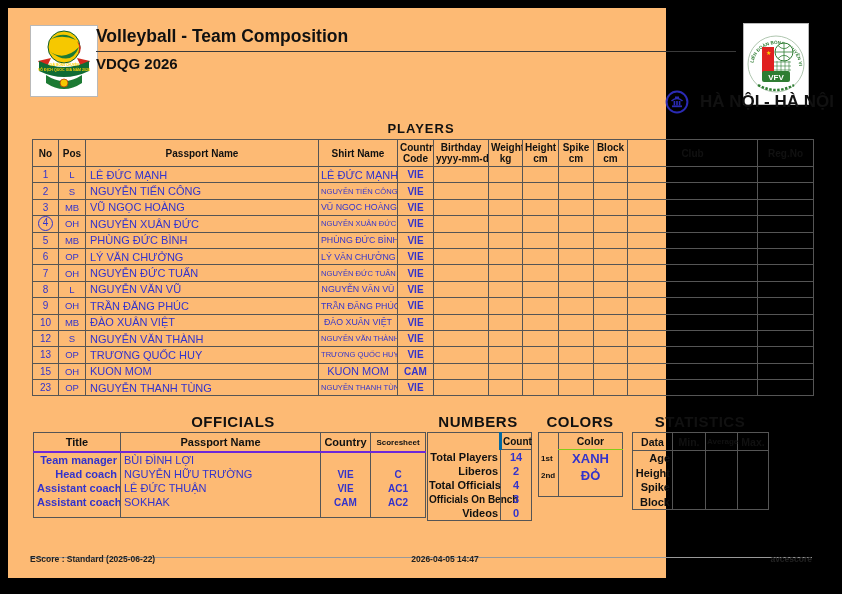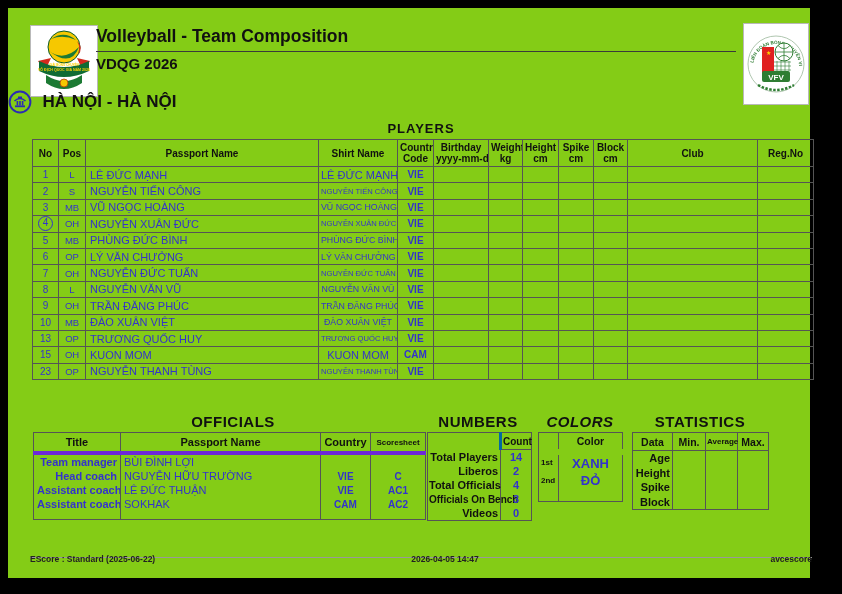--- a/index.html
+++ b/index.html
@@ -1,67 +1,67 @@
 <!DOCTYPE html>
 <html><head>
 <meta charset="utf-8">
 <style>
   html,body{margin:0;padding:0;background:#000;}
   body{width:842px;height:594px;position:relative;font-family:"Liberation Sans","DejaVu Sans",sans-serif;}
-  .page{position:absolute;left:8px;top:8px;width:802px;height:570px;background:#84cc16;}
+  .page{position:absolute;left:8px;top:8px;width:658px;height:570px;background:#fdba74;}
 
   
   .logo-left{position:absolute;left:22px;top:17px;width:66px;height:70px;border:1px solid #b9b9b9;background:#fff;}
   .logo-right{position:absolute;left:735px;top:15px;width:64px;height:80px;border:1px solid #b9b9b9;background:#fff;display:flex;align-items:center;justify-content:center;}
   .header-text{position:absolute;left:88px;top:18px;width:644px;}
   .doc-title{font-size:17.5px;font-weight:bold;color:#111;}
   .title-rule{border:none;border-top:1.6px solid #3a3a3a;margin:4px 0 3px 0;width:640px;}
   .competition{font-size:15px;font-weight:bold;color:#111;}
 
-  .team-line{position:absolute;left:0;top:82px;width:826px;text-align:left;}
+  .team-line{position:absolute;left:0;top:82px;width:826px;text-align:right;}
   .team-line svg{vertical-align:middle;margin-right:6px;}
   .team-name{font-size:17px;font-weight:bold;color:#111;vertical-align:middle;}
   .players-heading{position:absolute;left:0;top:113px;width:826px;text-align:center;font-size:13px;font-weight:bold;letter-spacing:1px;color:#111;}
 
   
   table{border-collapse:collapse;table-layout:fixed;}
   .players-table{position:absolute;left:24px;top:131px;width:781px;}
   .players-table th,.players-table td{border:1px solid #555;padding:0 2px;overflow:hidden;white-space:nowrap;}
   .players-table th{font-size:10px;font-weight:bold;color:#111;line-height:1.1;height:26px;}
   .players-table td{height:15.4px;font-size:10px;color:#3333cc;text-align:center;}
   .players-table td.name{ text-align:left;font-size:11px;padding-left:4px;}
   .players-table td.shirt{font-size:11px;}
   .players-table td.pos{font-size:9.5px;}
   .players-table td.cc{font-weight:bold;}
   .captain{display:inline-block;border:1.3px solid #3333cc;border-radius:50%;width:13px;height:13px;line-height:12px;text-align:center;}
 
   
   .sec-heading{position:absolute;top:405px;font-size:15px;font-weight:bold;color:#111;text-align:center;letter-spacing:.5px;}
   #officials-heading{left:29px;width:392px;}
   #numbers-heading{left:405px;width:130px;}
-  #colors-heading{left:522px;width:100px;font-style:italic;}
+  #colors-heading{left:522px;width:100px;}
   #statistics-heading{left:616px;width:152px;}
 
   .officials-table{position:absolute;left:25px;top:424px;width:392px;border:1px solid #555;}
-  .officials-table th{font-size:11px;font-weight:bold;color:#111;border-bottom:4px solid #6d28d9;border-right:1px solid #555;height:16px;}
+  .officials-table th{font-size:11px;font-weight:bold;color:#111;border-bottom:2px solid #6d28d9;border-right:1px solid #555;height:16px;}
   .officials-table th:last-child{border-right:none;font-size:8px;}
   .officials-table td{font-size:11px;color:#3333cc;height:14px;border-right:1px solid #555;padding:0 3px;white-space:nowrap;overflow:hidden;}
   .officials-table td:last-child{border-right:none;}
   .officials-table td.otitle{font-weight:bold;text-align:right;}
   .officials-table td.ctr{text-align:center;font-weight:bold;font-size:10px;}
   .officials-table tr.spacer td{height:8px;}
 
   .numbers-table{position:absolute;left:419px;top:424px;width:104px;border:1px solid #555;}
   .numbers-table th{font-size:10px;font-weight:bold;color:#111;border-left:3px solid #0369a1;border-bottom:1px solid #555;height:14px;}
   .numbers-table .nlabel{font-size:11px;font-weight:bold;color:#111;text-align:right;padding-right:2px;height:12px;white-space:nowrap;}
   .numbers-table .nlabel.small{font-size:10px;margin-left:39px;}
   .numbers-table .nval{font-size:11px;font-weight:bold;color:#3333cc;text-align:center;border-left:1px solid #555;}
 
   .colors-table{position:absolute;left:530px;top:424px;width:84px;border:1px solid #555;}
-  .colors-table th{font-size:10.5px;font-weight:bold;color:#111;border-left:1px solid #555;border-bottom:6px solid #84cc16;height:14px;}
+  .colors-table th{font-size:10.5px;font-weight:bold;color:#111;border-left:1px solid #555;border-bottom:1px solid #84cc16;height:14px;}
   .colors-table th.rankhead{border:none;}
   .colors-table td.rank{font-size:8px;font-weight:bold;color:#111;height:12px;padding-left:2px;}
   .colors-table td.cval{font-size:13px;font-weight:bold;color:#3333cc;text-align:center;border-left:1px solid #555;}
   .colors-table tr.spacer td{height:10px;}
 
   .stats-table{position:absolute;left:624px;top:424px;width:136px;border:1px solid #555;}
   .stats-table th{font-size:10.5px;font-weight:bold;color:#111;border:1px solid #555;height:15px;}
   .stats-table th.avg{font-size:8px;}
   .stats-table td{height:12.5px;border-left:1px solid #555;font-size:11px;}
   .stats-table td.slabel{font-weight:bold;color:#111;text-align:right;padding-right:2px;border-left:none;}
@@ -317,20 +317,34 @@
           <td class="cc">VIE</td>
           <td></td>
           <td></td>
           <td></td>
           <td></td>
           <td></td>
           <td></td>
           <td></td>
         </tr>
       <tr>
+          <td>12</td>
+          <td class="pos">S</td>
+          <td class="name">NGUYỄN VĂN THÀNH</td>
+          <td class="shirt fit-text" style="font-size: 7.6px;">NGUYỄN VĂN THÀNH</td>
+          <td class="cc">VIE</td>
+          <td></td>
+          <td></td>
+          <td></td>
+          <td></td>
+          <td></td>
+          <td></td>
+          <td></td>
+        </tr>
+      <tr>
           <td>13</td>
           <td class="pos">OP</td>
           <td class="name">TRƯƠNG QUỐC HUY</td>
           <td class="shirt fit-text" style="font-size: 7.6px;">TRƯƠNG QUỐC HUY</td>
           <td class="cc">VIE</td>
           <td></td>
           <td></td>
           <td></td>
           <td></td>
           <td></td>

